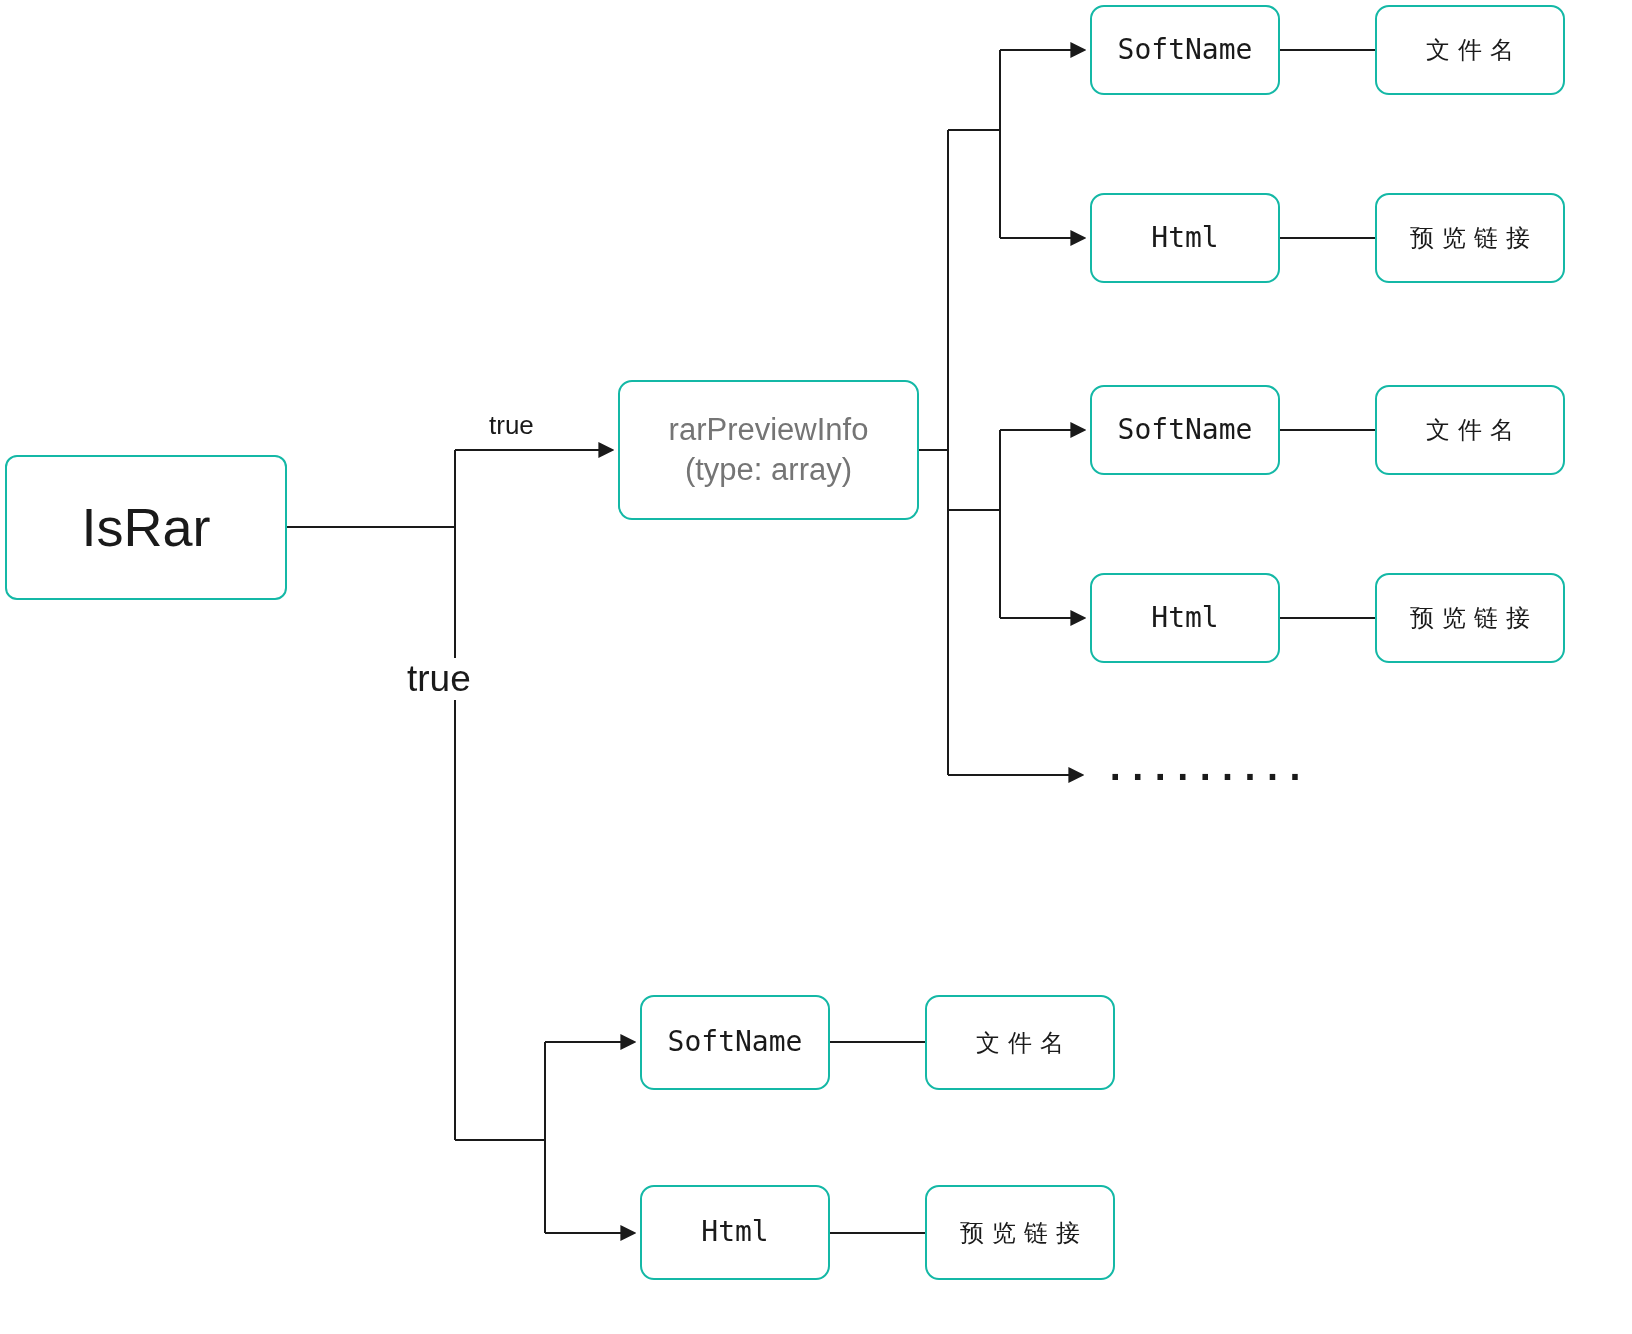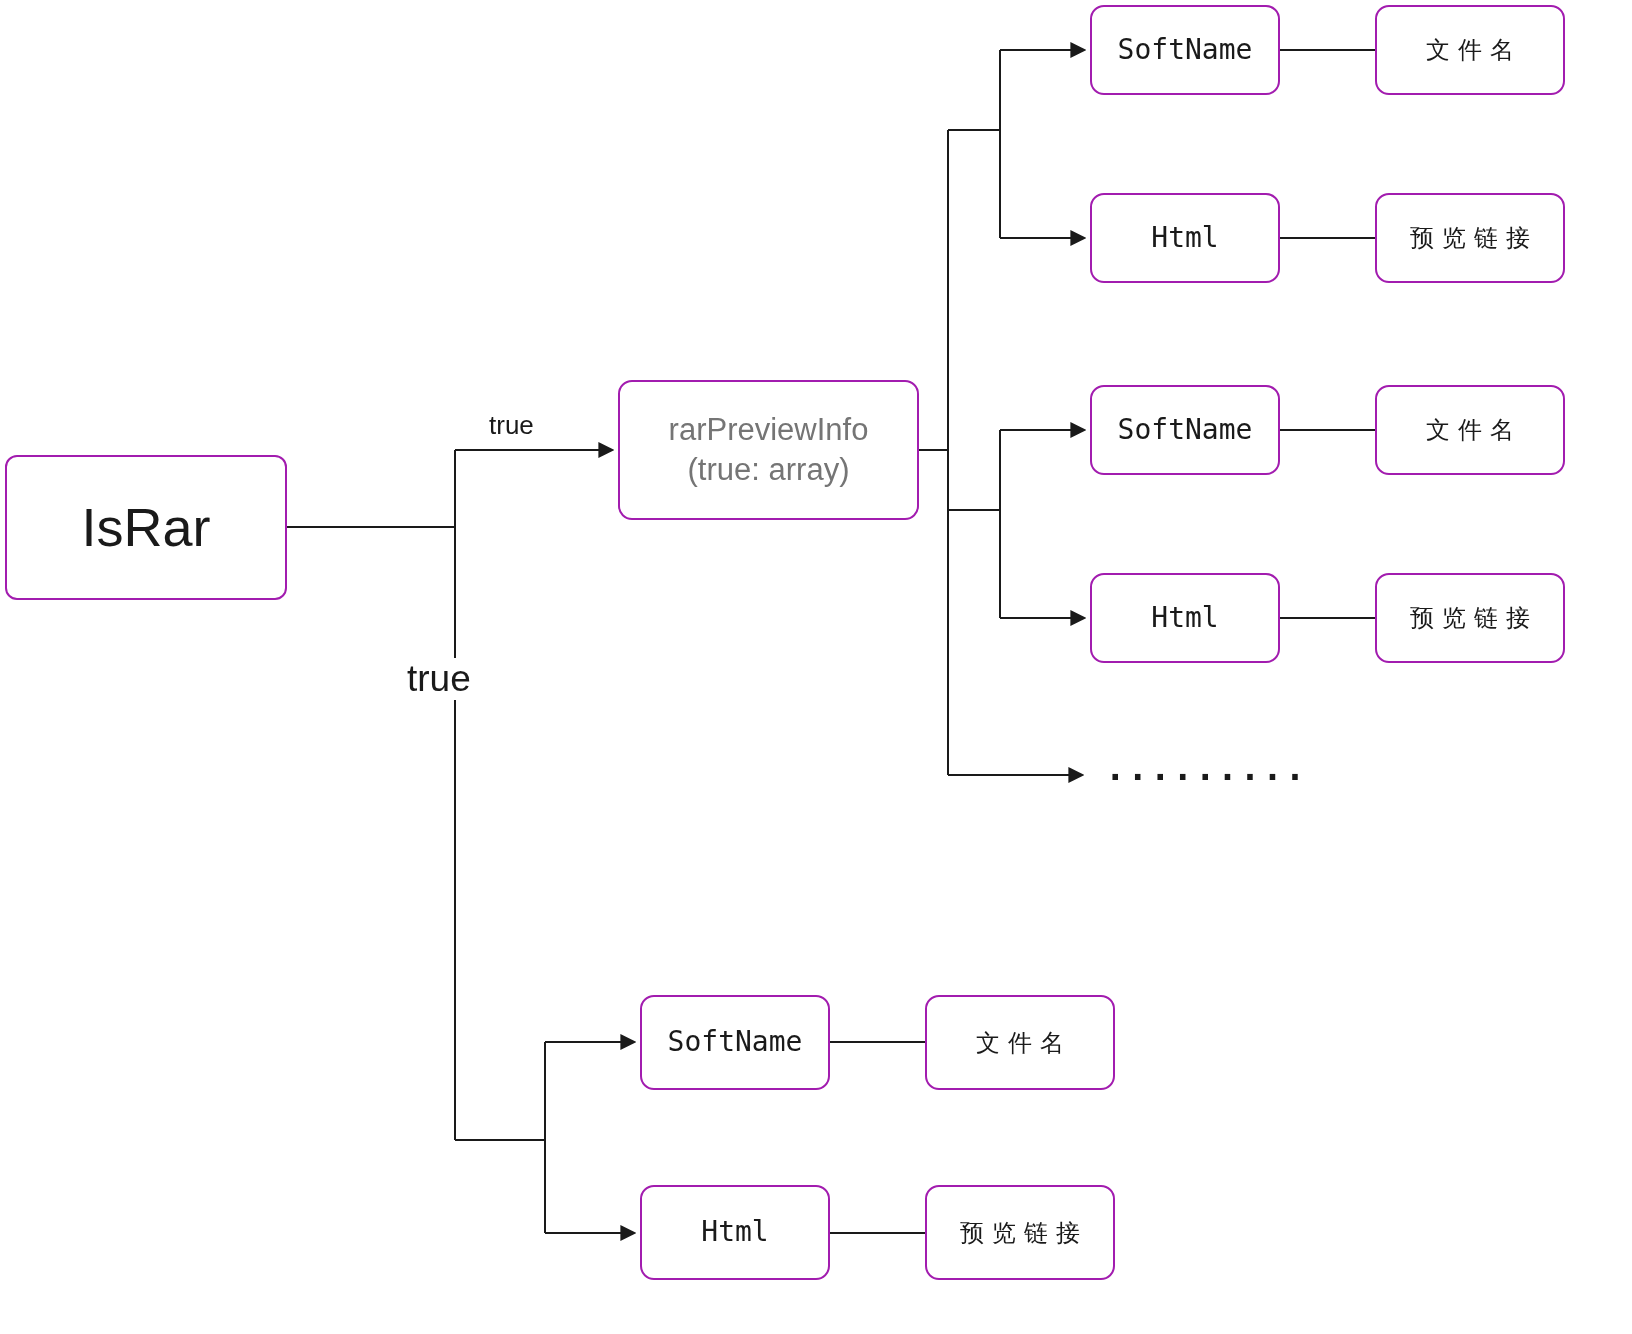--- a/index.html
+++ b/index.html
@@ -21,21 +21,21 @@
     top: 0;
   }
   .node {
     position: absolute;
     box-sizing: border-box;
     display: flex;
     flex-direction: column;
     align-items: center;
     justify-content: center;
     background: #ffffff;
-    border: 2px solid #a21caf;
+    border: 2px solid #14b8a6;
     border-radius: 14px;
     font-size: 29px;
     color: #1a1a1a;
     text-align: center;
     line-height: 1.3;
   }
   .node.root {
     border-radius: 12px;
     font-size: 54px;
   }
@@ -114,21 +114,21 @@
     </g>
   </svg>
 
   <div class="node root" style="left:5px; top:455px; width:282px; height:145px;">IsRar</div>
 
   <div class="edge-label true" style="left:485px; top:410px;">true</div>
   <div class="edge-label false" style="left:403px; top:658px;">true</div>
 
   <div class="node gray" style="left:618px; top:380px; width:301px; height:140px;">
     <span>rarPreviewInfo</span>
-    <span>(true: array)</span>
+    <span>(type: array)</span>
   </div>
 
   <div class="node mono" style="left:1090px; top:5px; width:190px; height:90px;">SoftName</div>
   <div class="node cjk" style="left:1375px; top:5px; width:190px; height:90px;">文件名</div>
 
   <div class="node mono" style="left:1090px; top:193px; width:190px; height:90px;">Html</div>
   <div class="node cjk" style="left:1375px; top:193px; width:190px; height:90px;">预览链接</div>
 
   <div class="node mono" style="left:1090px; top:385px; width:190px; height:90px;">SoftName</div>
   <div class="node cjk" style="left:1375px; top:385px; width:190px; height:90px;">文件名</div>

